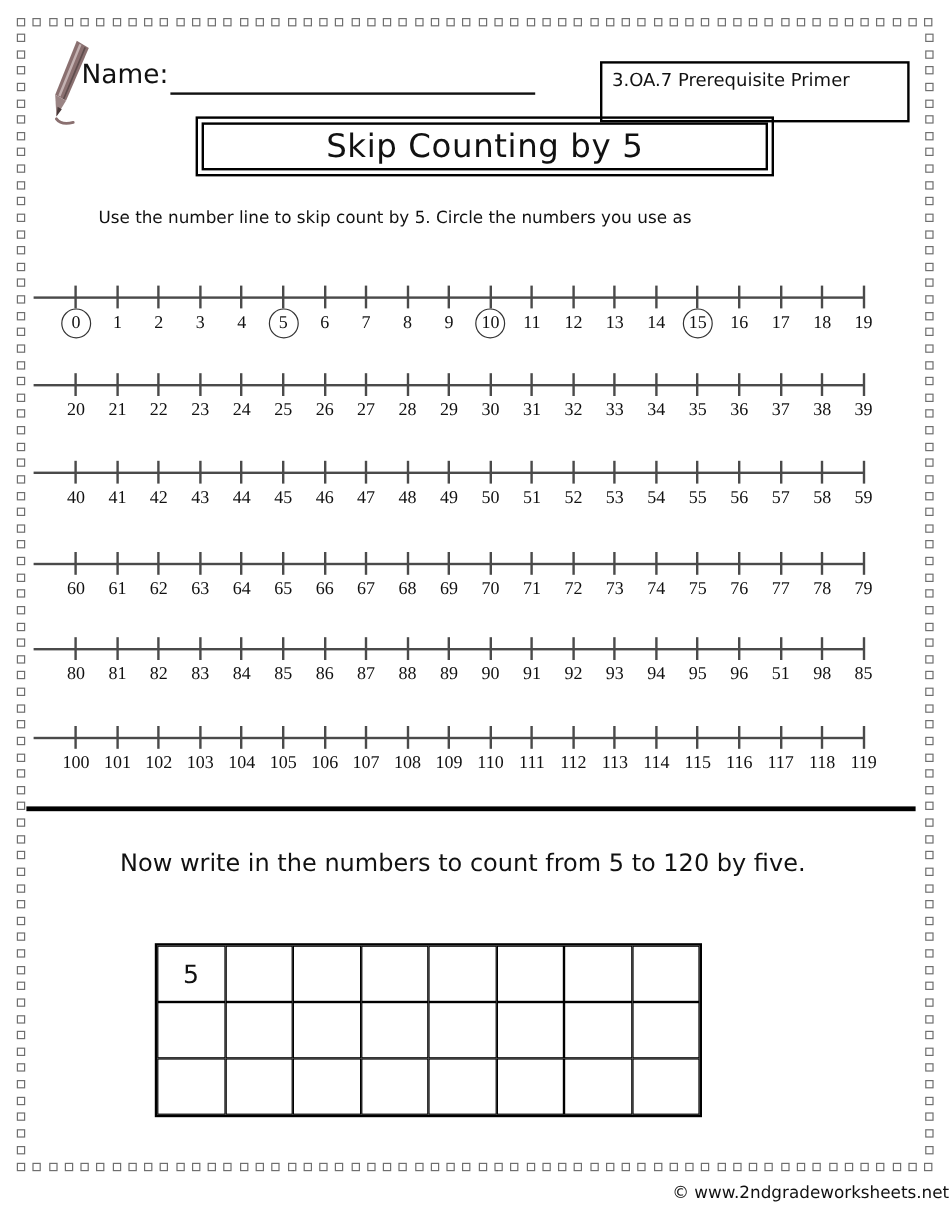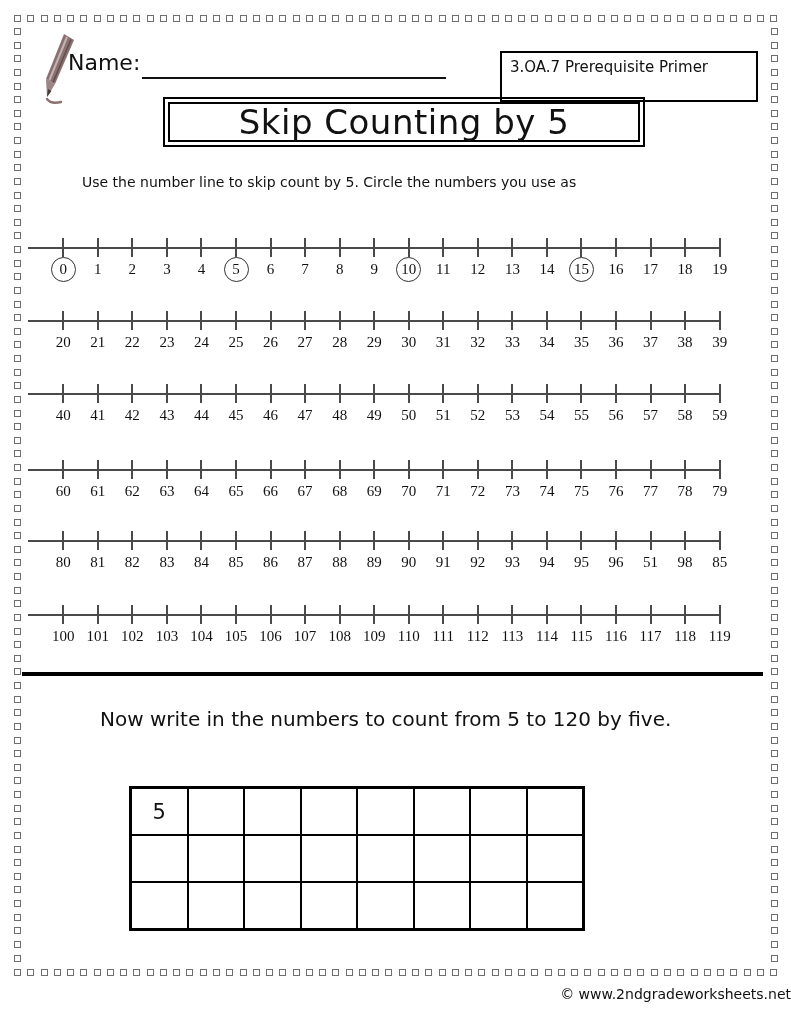--- a/index.html
+++ b/index.html
@@ -26,21 +26,21 @@
   }
 
   .title-box {
     position:absolute; left:163px; top:97px; width:482px; height:50px;
     box-sizing:border-box; border:2px solid #000;
   }
   .title-inner {
     position:absolute; left:3px; top:3px; right:3px; bottom:3px;
     border:2px solid #000; display:flex; align-items:center; justify-content:center;
   }
-  .title-text { font-size:34px; letter-spacing:0.5px;text-align:center; }
+  .title-text { font-size:27px; letter-spacing:0.5px;text-align:center; }
 
   .instructions { position:absolute; left:82px; top:166px; font-size:14px; line-height:33px; }
 
   
   .nl-row  { position:absolute; left:0; width:791px; height:50px; }
   .nl-rule { position:absolute; left:28px; top:12px; width:692px; height:2px; background:#4a4a4a; }
   .nl-items{ position:absolute; left:46px; top:0; width:691px; display:flex; }
   .nl-item { flex:1 1 0; position:relative; height:50px; }
   .nl-tick { position:absolute; left:50%; margin-left:-1px; top:3px; width:2px; height:19px; background:#4a4a4a; }
   .nl-num  { position:absolute; top:26px; left:-8px; right:-8px; text-align:center;

